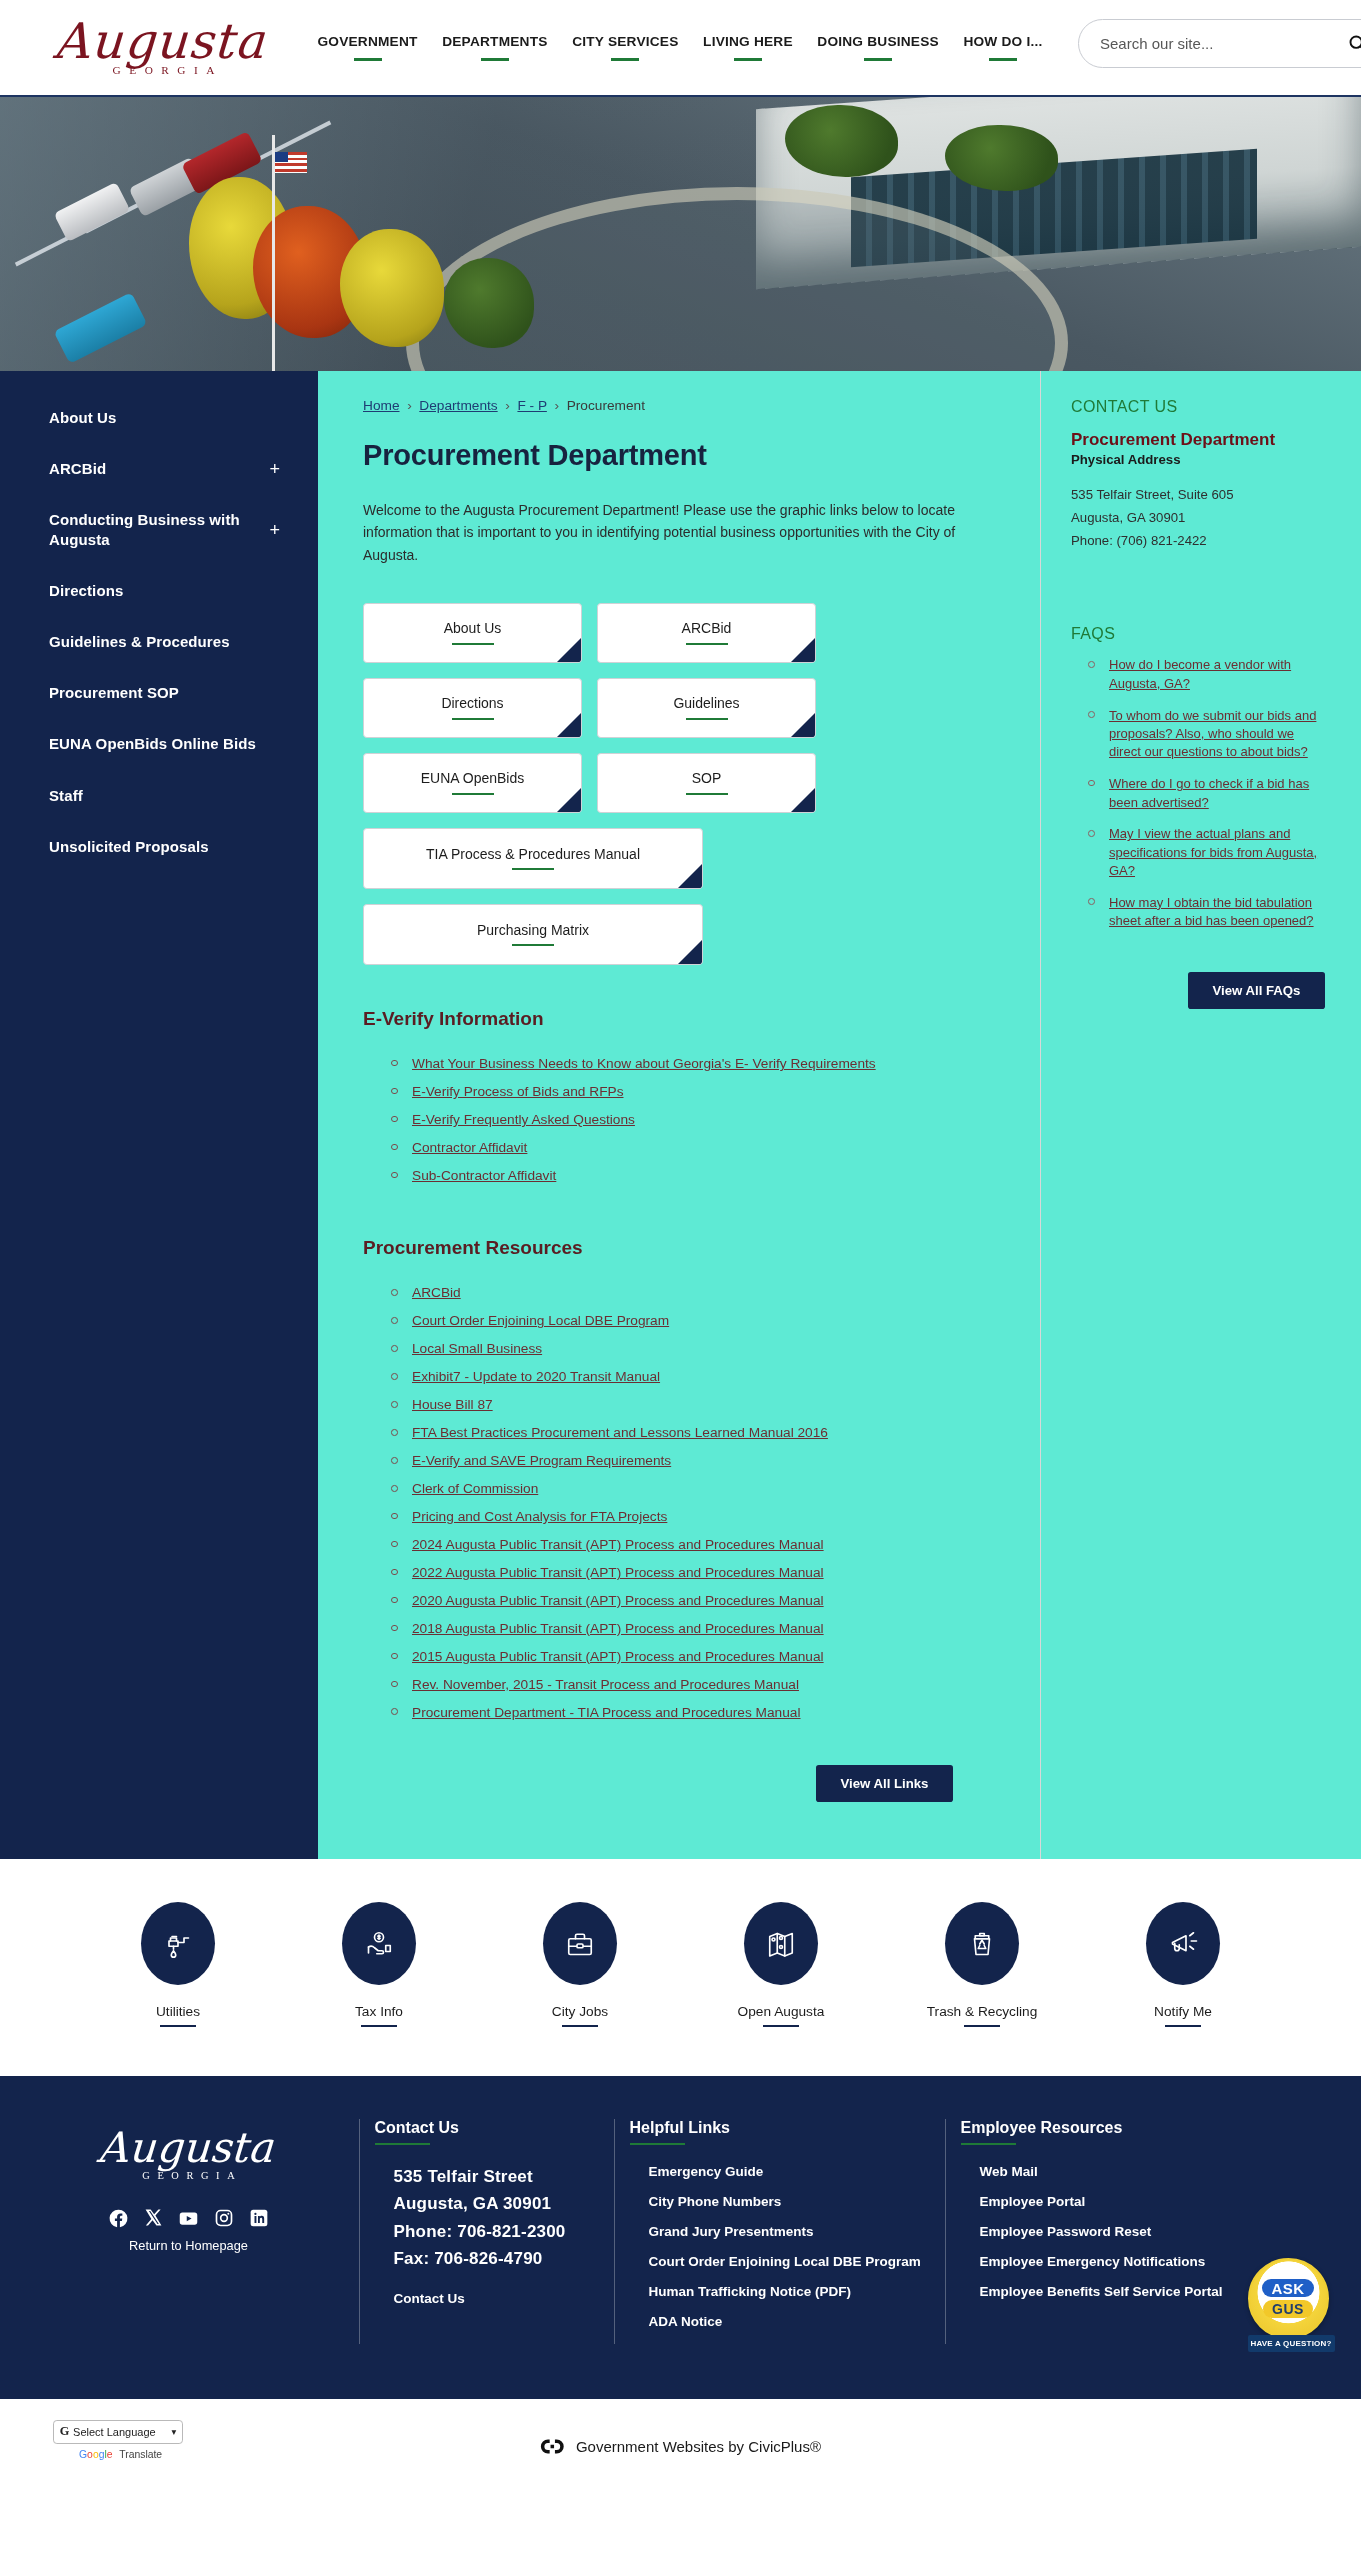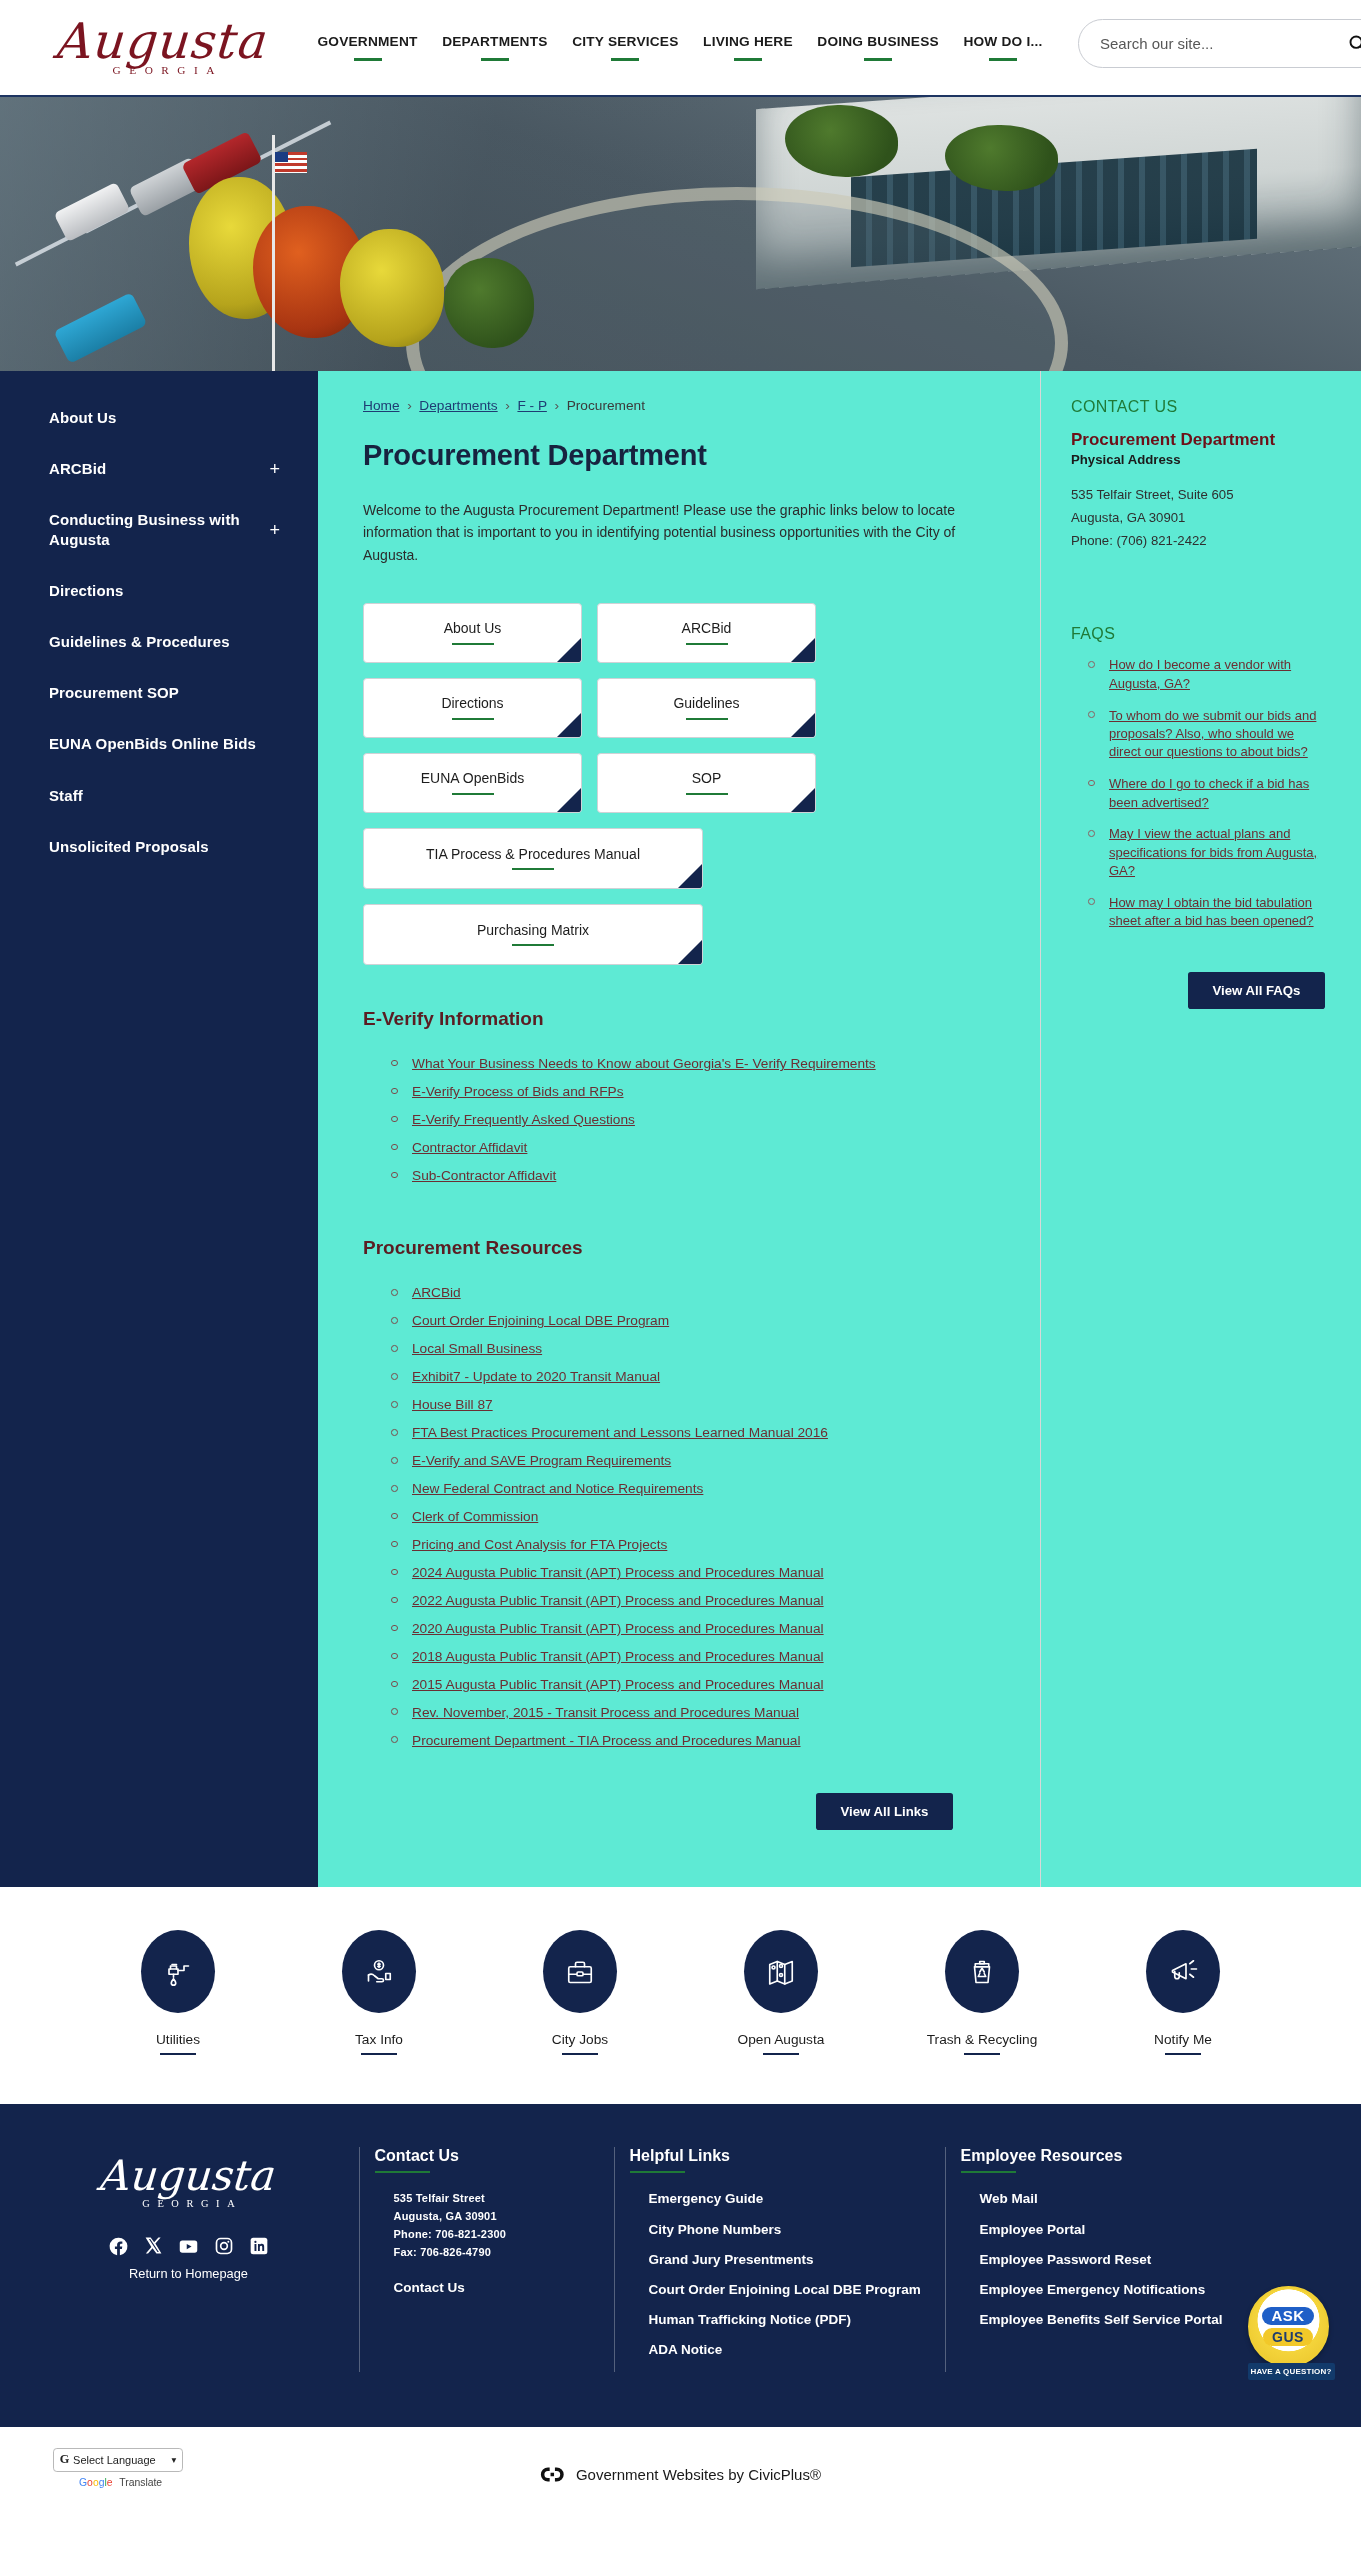--- a/index.html
+++ b/index.html
@@ -280,21 +280,21 @@
   .f-col.c2 { width: 331px; }
   .f-col.c3 { width: 331px; }
   .f-col h4 {
     font-size:16px; font-weight:700; margin-bottom:9.5px; padding-bottom:8.5px;
     display:inline-block; position:relative; margin-left:-19px;
   }
   .f-col h4::after {
     content:""; position:absolute; left:0; bottom:0; width:55px;height:2.8px;background:#1f7a37;
   }
   .f-col .f-body { margin-top: 7.6px; }
-  .f-col .f-line { font-size:11px; line-height:1.62; font-weight:700; letter-spacing:0.2px; }
+  .f-col .f-line { font-size:17px; line-height:1.62; font-weight:700; letter-spacing:0.2px; }
   .f-col .f-link { font-size:13.5px; line-height:1.26; font-weight:700; margin-bottom:13.2px; cursor:pointer; display:block; color:#fff; }
   .f-spacer { height:17px; }
 
   .bottombar {
     background:#fff; height: 95px;
     display:flex; align-items:center; justify-content:center;
     position:relative;
   }
   .lang-select {
     position:absolute; left: 53px; top: 21px;
@@ -494,21 +494,20 @@
 
     <h2 class="sec">Procurement Resources</h2>
     <ul class="linklist">
       <li><a>ARCBid</a></li>
       <li><a>Court Order Enjoining Local DBE Program</a></li>
       <li><a>Local Small Business</a></li>
       <li><a>Exhibit7 - Update to 2020 Transit Manual</a></li>
       <li><a>House Bill 87</a></li>
       <li><a>FTA Best Practices Procurement and Lessons Learned Manual 2016</a></li>
       <li><a>E-Verify and SAVE Program Requirements</a></li>
-      <li><a>New Federal Contract and Notice Requirements</a></li>
       <li><a>Clerk of Commission</a></li>
       <li><a>Pricing and Cost Analysis for FTA Projects</a></li>
       <li><a>2024 Augusta Public Transit (APT) Process and Procedures Manual</a></li>
       <li><a>2022 Augusta Public Transit (APT) Process and Procedures Manual</a></li>
       <li><a>2020 Augusta Public Transit (APT) Process and Procedures Manual</a></li>
       <li><a>2018 Augusta Public Transit (APT) Process and Procedures Manual</a></li>
       <li><a>2015 Augusta Public Transit (APT) Process and Procedures Manual</a></li>
       <li><a>Rev. November, 2015 - Transit Process and Procedures Manual</a></li>
       <li><a>Procurement Department - TIA Process and Procedures Manual</a></li>
     </ul>

